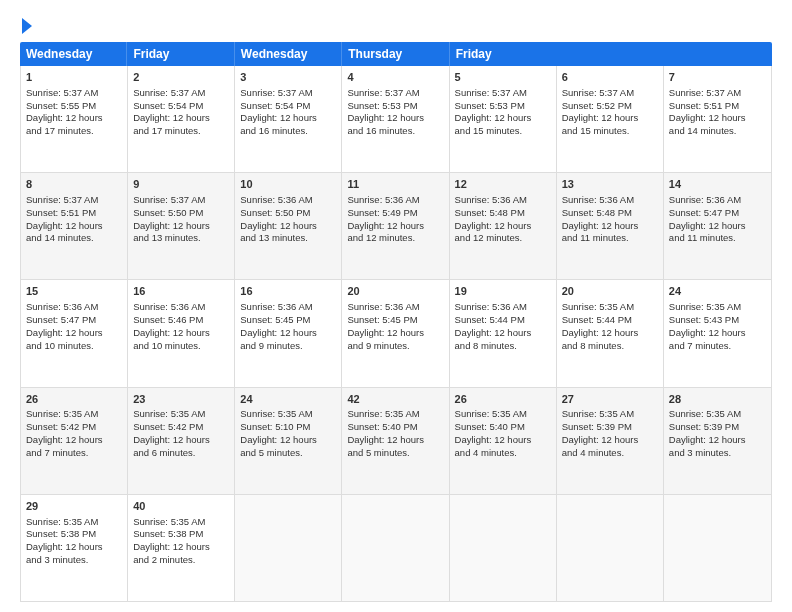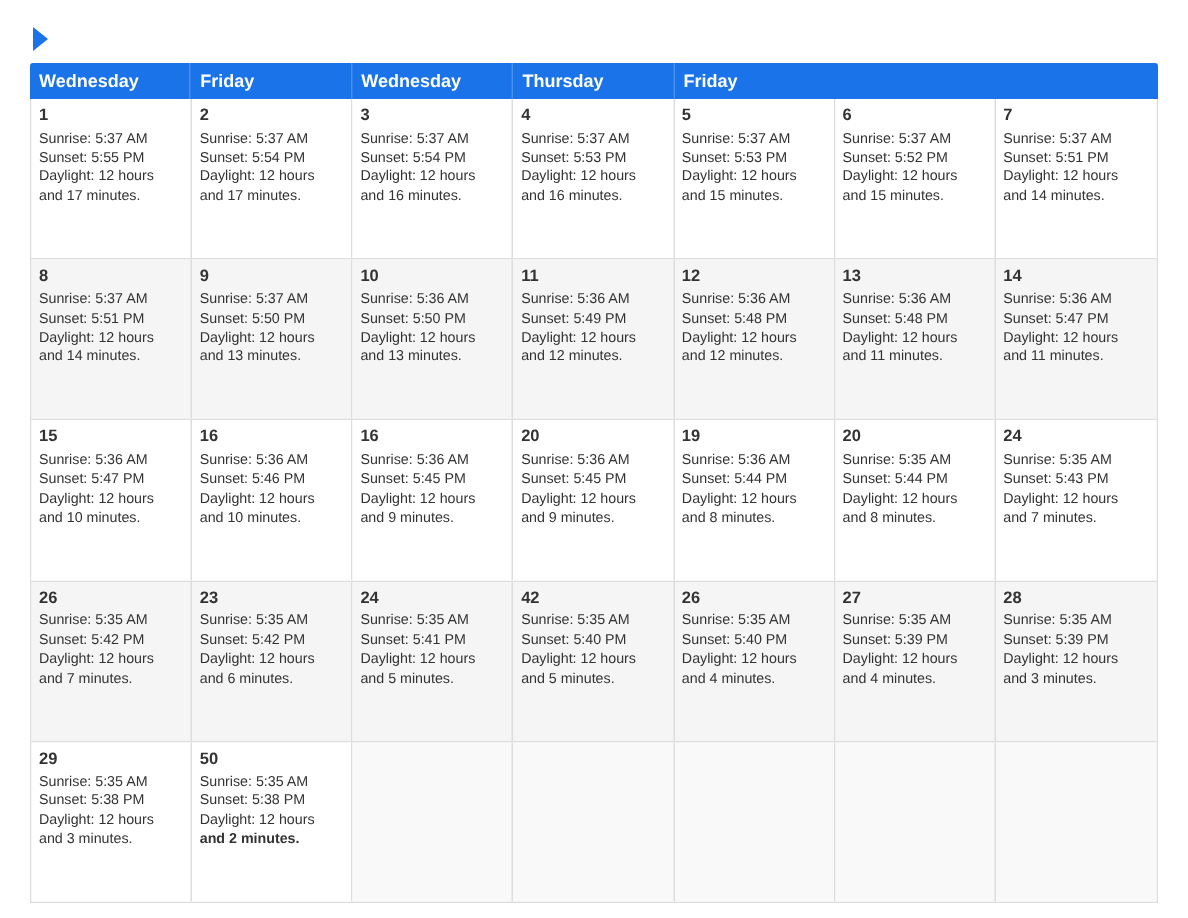--- a/index.html
+++ b/index.html
@@ -284,21 +284,21 @@
           <div class="cal-cell">
             <span class="day-num">23</span>
             <span style="display: block;">Sunrise: 5:35 AM</span>
             <span style="display: block;">Sunset: 5:42 PM</span>
             <span style="display: block;">Daylight: 12 hours</span>
             <span style="display: block;">and 6 minutes.</span>
           </div>
           <div class="cal-cell">
             <span class="day-num">24</span>
             <span style="display: block;">Sunrise: 5:35 AM</span>
-            <span style="display: block;">Sunset: 5:41 PM</span>
+            <span style="display: block;">Sunset: 5:10 PM</span>
             <span style="display: block;">Daylight: 12 hours</span>
             <span style="display: block;">and 5 minutes.</span>
           </div>
           <div class="cal-cell">
             <span class="day-num">42</span>
             <span style="display: block;">Sunrise: 5:35 AM</span>
             <span style="display: block;">Sunset: 5:40 PM</span>
             <span style="display: block;">Daylight: 12 hours</span>
             <span style="display: block;">and 5 minutes.</span>
           </div>
@@ -326,25 +326,25 @@
         </div>
         <div class="cal-row">
           <div class="cal-cell">
             <span class="day-num">29</span>
             <span style="display: block;">Sunrise: 5:35 AM</span>
             <span style="display: block;">Sunset: 5:38 PM</span>
             <span style="display: block;">Daylight: 12 hours</span>
             <span style="display: block;">and 3 minutes.</span>
           </div>
           <div class="cal-cell">
-            <span class="day-num">50</span>
+            <span class="day-num">40</span>
             <span style="display: block;">Sunrise: 5:35 AM</span>
             <span style="display: block;">Sunset: 5:38 PM</span>
             <span style="display: block;">Daylight: 12 hours</span>
-            <span style="display: block; font-weight: bold;">and 2 minutes.</span>
+            <span style="display: block;">and 2 minutes.</span>
           </div>
           <div class="cal-cell empty"></div>
           <div class="cal-cell empty"></div>
           <div class="cal-cell empty"></div>
           <div class="cal-cell empty"></div>
           <div class="cal-cell empty"></div>
         </div>
       </div>
   </div>
 </div>

